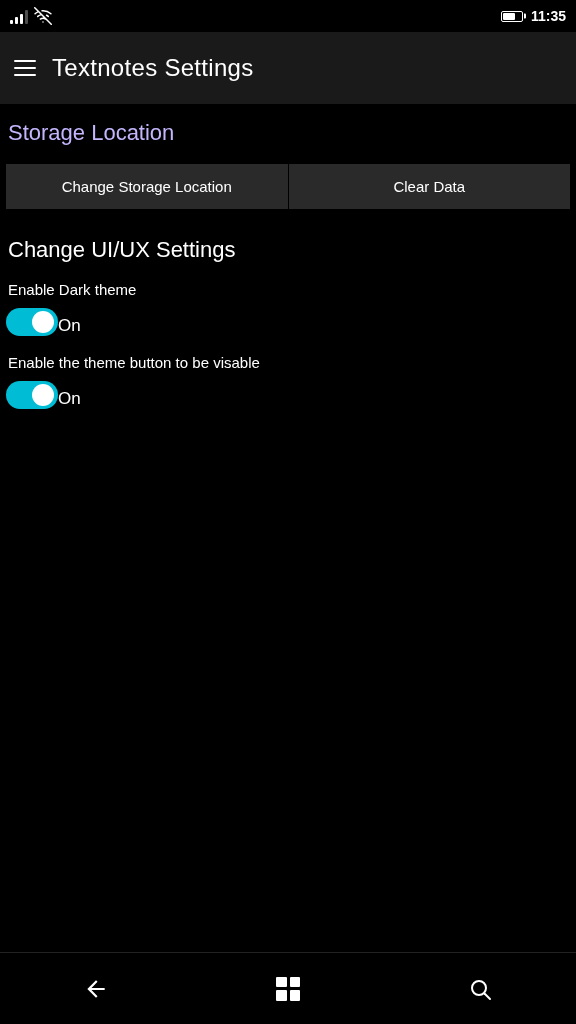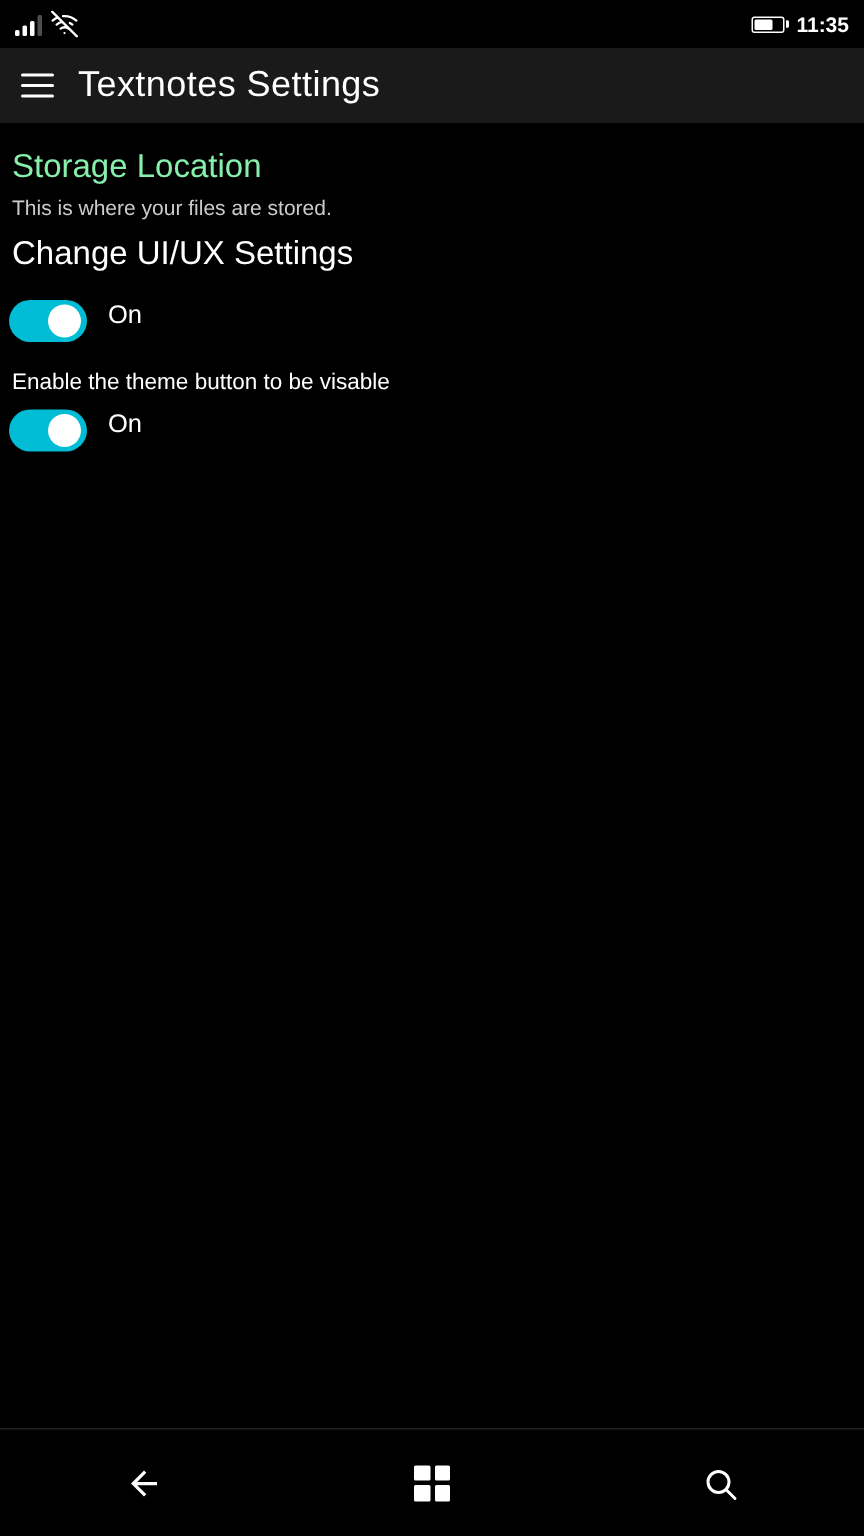--- a/index.html
+++ b/index.html
@@ -88,21 +88,21 @@
       width: 65%;
       border-radius: 1px;
     }
 
     
     .header {
       display: flex;
       align-items: center;
       padding: 10px 14px;
       background: #1a1a1a;
-      height: 50px;
+      height: 72px;
       gap: 16px;
     }
 
     .hamburger-icon {
       display: flex;
       flex-direction: column;
       gap: 5px;
       cursor: pointer;
     }
     .hamburger-icon span {
@@ -121,22 +121,22 @@
     }
 
     
     .content {
       padding: 16px 6px 0 6px;
     }
 
     .section-title {
       font-size: 22px;
       font-weight: 300;
-      color: #86efac;
-      margin-bottom: 6px;
+      color: #c4b5fd;
+      margin-bottom: 18px;
       padding-left: 2px;
     }
 
     .section-desc {
       font-size: 14px;
       color: #ccc;
       margin-bottom: 10px;
       padding-left: 2px;
     }
 
@@ -177,22 +177,21 @@
 
     .setting-label {
       font-size: 15px;
       color: #fff;
       margin-bottom: 10px;
       padding-left: 2px;
     }
 
     .toggle-row {
       display: flex;
-      align-items: flex-start;
-      gap: 14px;
+      align-items: flex-end;
       margin-bottom: 18px;
     }
 
     .toggle {
       position: relative;
       width: 52px;
       height: 28px;
       cursor: pointer;
     }
 
@@ -311,27 +310,31 @@
     <span></span>
     <span></span>
   </div>
   <span class="header-title">Textnotes Settings</span>
 </div>
 
 <div class="content">
 
   <div>
     <div class="section-title">Storage Location</div>
-    <div class="section-desc">This is where your files are stored.</div>
+    <div class="button-row">
+      <button class="btn">Change Storage Location</button>
+      <button class="btn">Clear Data</button>
+    </div>
   </div>
 
   <div>
     <div class="section-title-2">Change UI/UX Settings</div>
 
     <div class="setting-item">
+      <div class="setting-label">Enable Dark theme</div>
       <div class="toggle-row">
         <div class="toggle">
           <div class="toggle-track">
             <div class="toggle-thumb"></div>
           </div>
         </div>
         <span class="toggle-value">On</span>
       </div>
     </div>
 

